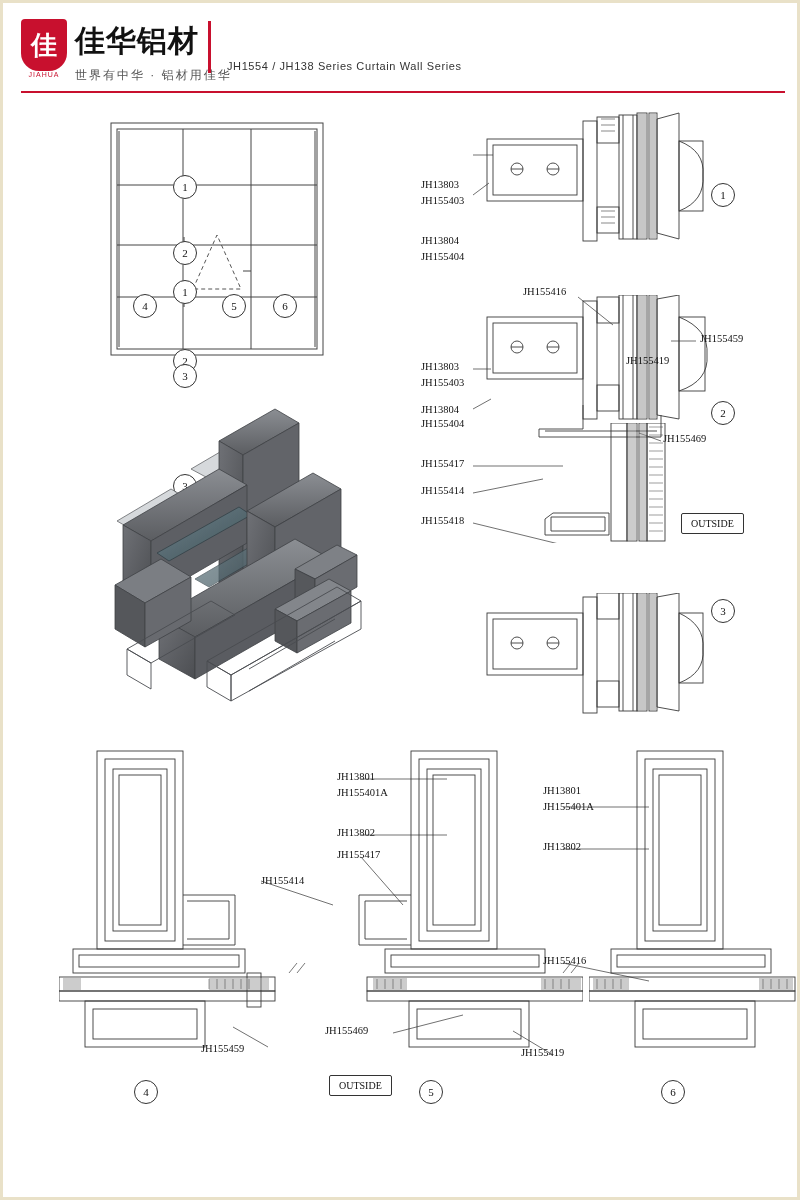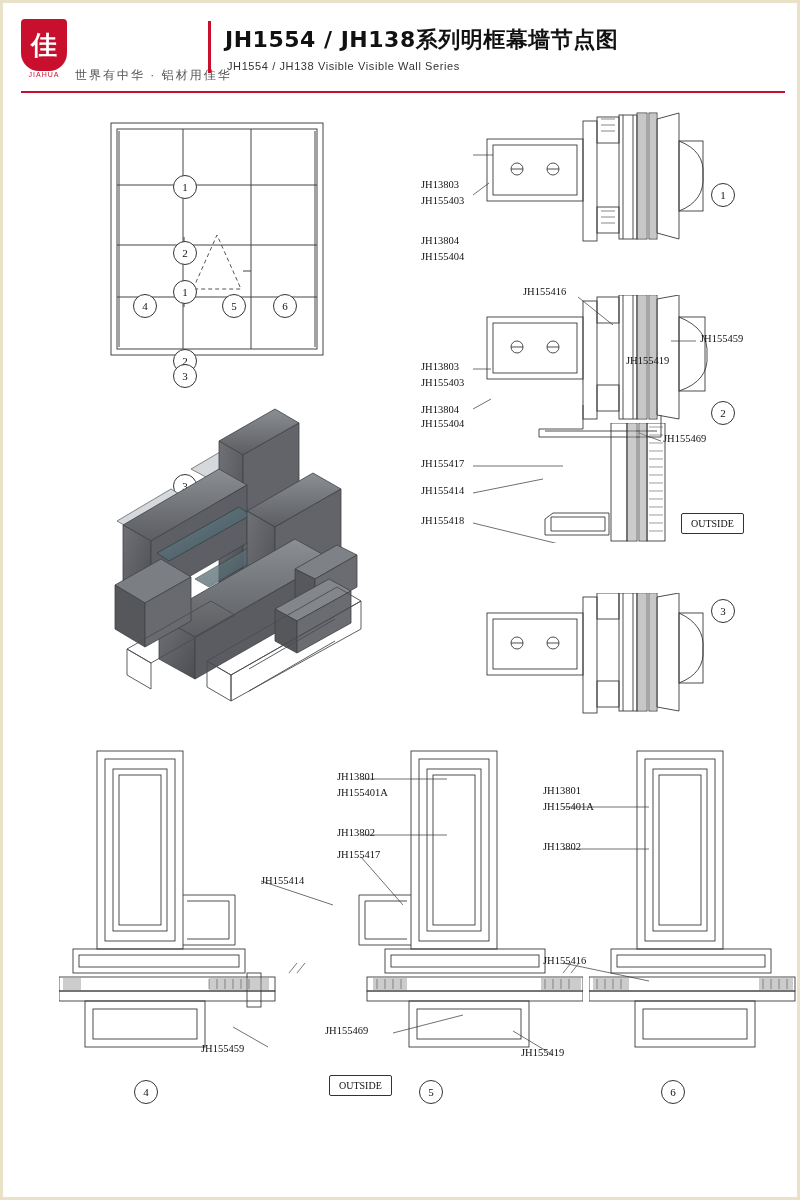--- a/index.html
+++ b/index.html
@@ -96,24 +96,24 @@
 
 <div class="page">
 
   <div class="header">
     <div class="logo-box">
       <div class="logo-shield">
         <span>佳</span>
       </div>
       <div class="logo-sub">JIAHUA</div>
     </div>
+    <div class="brand-cn">佳华铝材</div>
     <div class="brand-slogan">世界有中华 · 铝材用佳华</div>
     <div class="head-divider"></div>
-    <div class="title-cn">JH1554 / JH138系列明框幕墙节点图</div>
-    <div class="title-en">JH1554 / JH138  Visible  Visible  Wall  Series</div>
+    <div class="title-en">JH1554 / JH138  Series  Curtain  Wall  Series</div>
     <div class="head-rule"></div>
   </div>
 
   <div class="dwg" style="left:100px;top:112px;width:240px;height:250px;">
     <svg width="240" height="250" viewBox="0 0 240 250">
       <g fill="none" stroke="#444" stroke-width="1">
         <rect x="8" y="8" width="212" height="232"></rect>
         <rect x="14" y="14" width="200" height="220"></rect>
         <line x1="14" y1="70" x2="214" y2="70"></line>
         <line x1="14" y1="130" x2="214" y2="130"></line>

